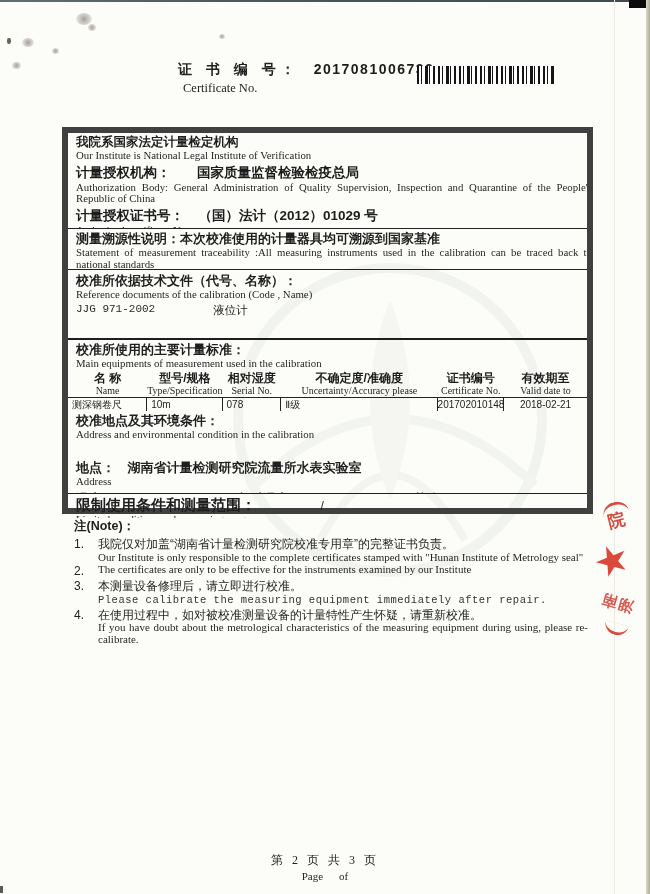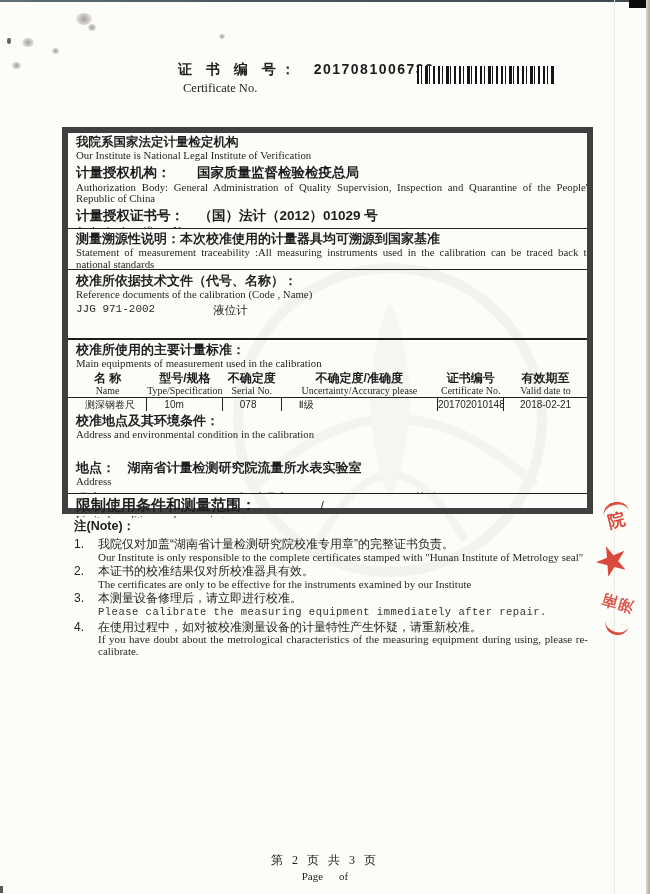--- a/index.html
+++ b/index.html
@@ -54,21 +54,21 @@
   .inline-gap { margin-left:22px; }
   .ref-row { display:flex; margin-top:2px; }
   .ref-name { margin-left:58px; font-size:11.5px; color:#222; }
 
   
   .eq-title { padding-left:8px; }
   .eq-head { display:flex; text-align:center; margin-top:1px; }
   .eq-head-en { display:flex; text-align:center; }
   .eq-row { position:absolute; left:0; top:57px; width:100%; height:16px; display:flex;
     border-top:1px solid #222; }
-  .eq-cell { border-right:1px solid #222; font-size:10px; line-height:14px; padding-left:17px;
+  .eq-cell { border-right:1px solid #222; font-size:10px; line-height:14px; padding-left:4px;
     overflow:hidden; white-space:nowrap; color:#1e1e1e; }
   .eq-cell:last-child { border-right:none; }
   .c0{width:81px;} .c1{width:77px;} .c2{width:60px;} .c3{width:160px;} .c4{width:68px; text-align:center; padding-left:0;} .c5{width:85px; text-align:center; padding-left:0;}
   .hc { font-weight:bold; font-size:12px; color:#1c1c1c; line-height:14px; white-space:nowrap; }
   .he { font-family:"Liberation Serif",serif; font-size:10px; color:#262626; line-height:11px; white-space:nowrap; }
 
   
   .env-cols { position:relative; height:26px; margin-top:2px; }
   .env-col { position:absolute; top:0; }
   .env-lab { font-weight:bold; font-size:12.5px; color:#1e1e1e; }
@@ -167,21 +167,21 @@
     </div>
 
     <div class="sec s4">
       <div class="eq-title">
         <div class="zh-b" style="font-size:13px;line-height:17px;">校准所使用的主要计量标准：</div>
         <div class="en">Main equipments of measurement used in the calibration</div>
       </div>
       <div class="eq-head">
         <div class="hc c0">名    称</div>
         <div class="hc c1">型号/规格</div>
-        <div class="hc c2">不确定度</div>
+        <div class="hc c2">相对湿度</div>
         <div class="hc c3">不确定度/准确度</div>
         <div class="hc c4">证书编号</div>
         <div class="hc c5">有效期至</div>
       </div>
       <div class="eq-head-en">
         <div class="he c0">Name</div>
         <div class="he c1">Type/Specification</div>
         <div class="he c2">Serial No.</div>
         <div class="he c3">Uncertainty/Accuracy please</div>
         <div class="he c4">Certificate No.</div>
@@ -240,21 +240,20 @@
       <span class="note-num">1.</span>
       <div>
         <div class="note-zh">我院仅对加盖“湖南省计量检测研究院校准专用章”的完整证书负责。</div>
         <div class="note-en">Our Institute is only responsible to the complete certificates stamped with "Hunan Institute of Metrology seal"</div>
       </div>
     </div>
 
     <div class="note-item">
       <span class="note-num">2.</span>
       <div>
-        <div class="note-zh">本证书的校准结果仅对所校准器具有效。</div>
         <div class="note-en">The certificates are only to be effective for the instruments examined by our Institute</div>
       </div>
     </div>
 
     <div class="note-item">
       <span class="note-num">3.</span>
       <div>
         <div class="note-zh">本测量设备修理后，请立即进行校准。</div>
         <div class="note-en-mono">Please calibrate the measuring equipment immediately after repair.</div>
       </div>

